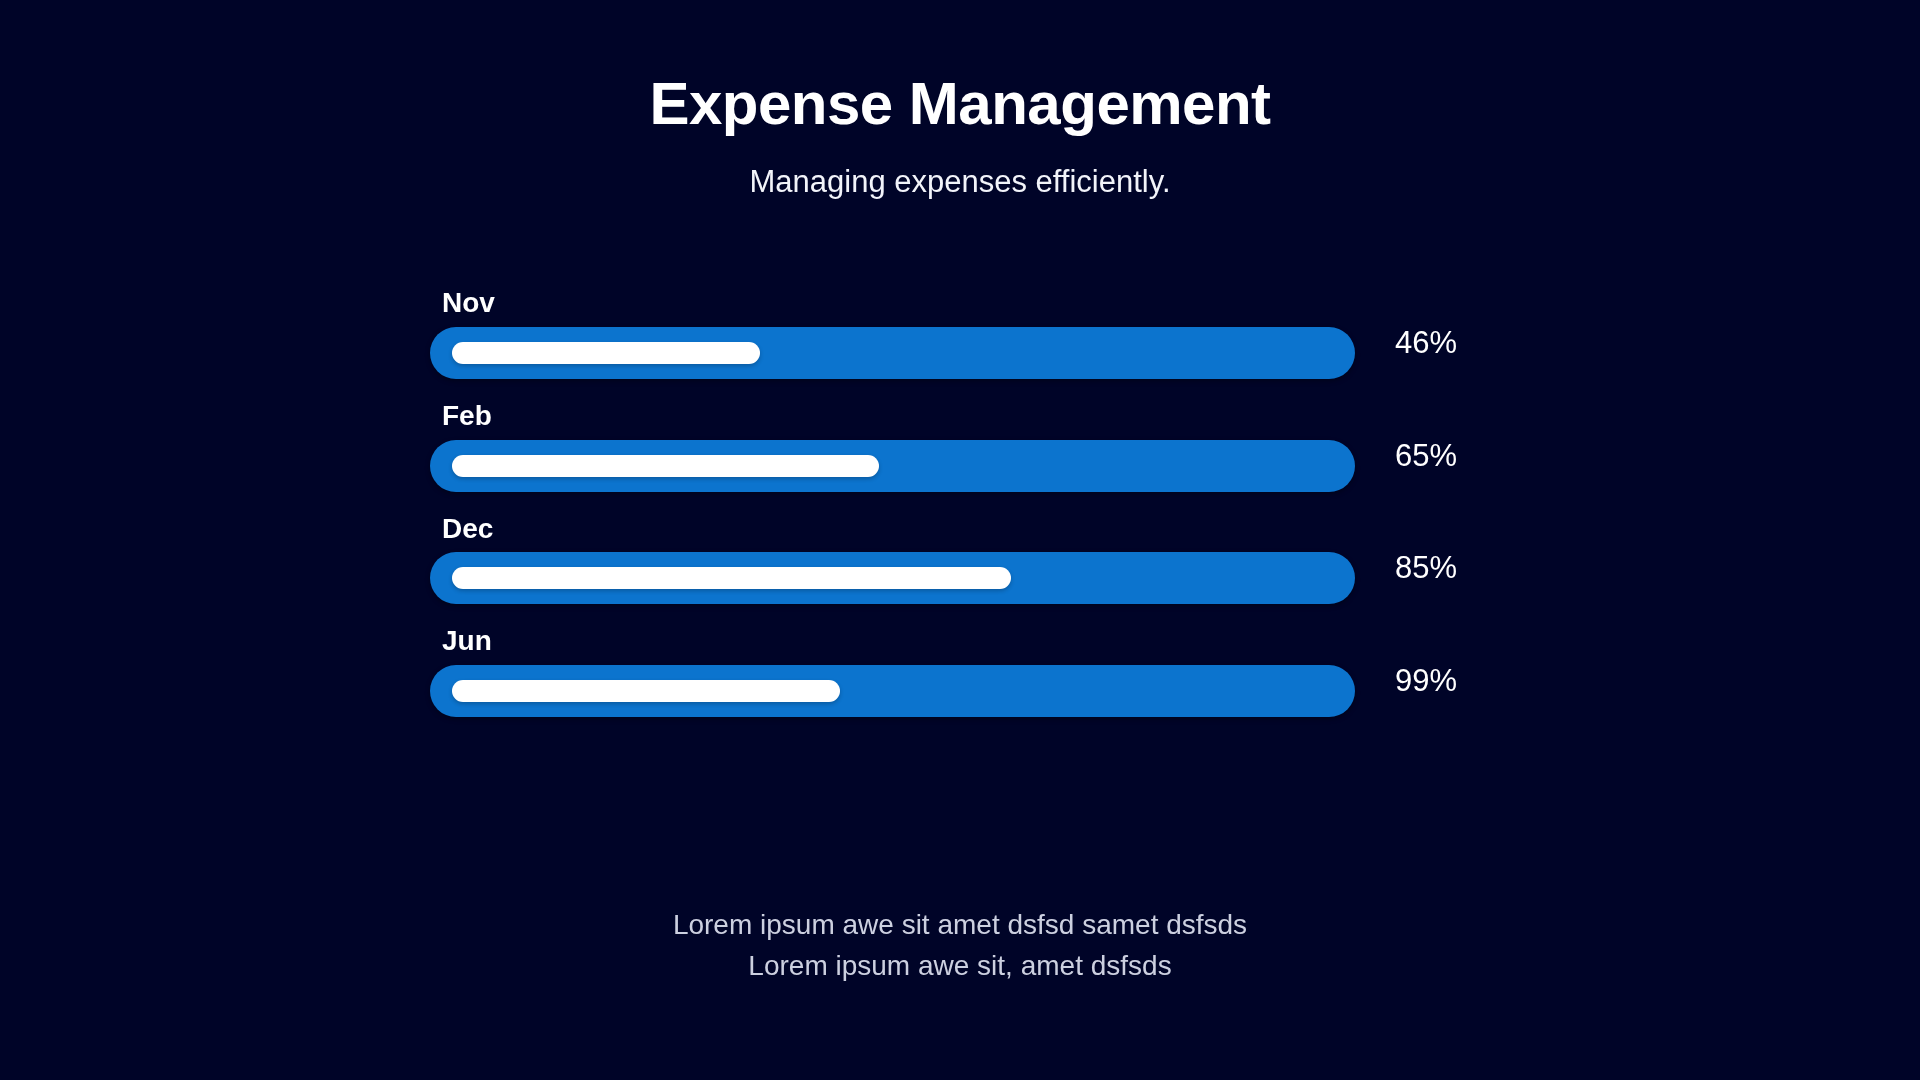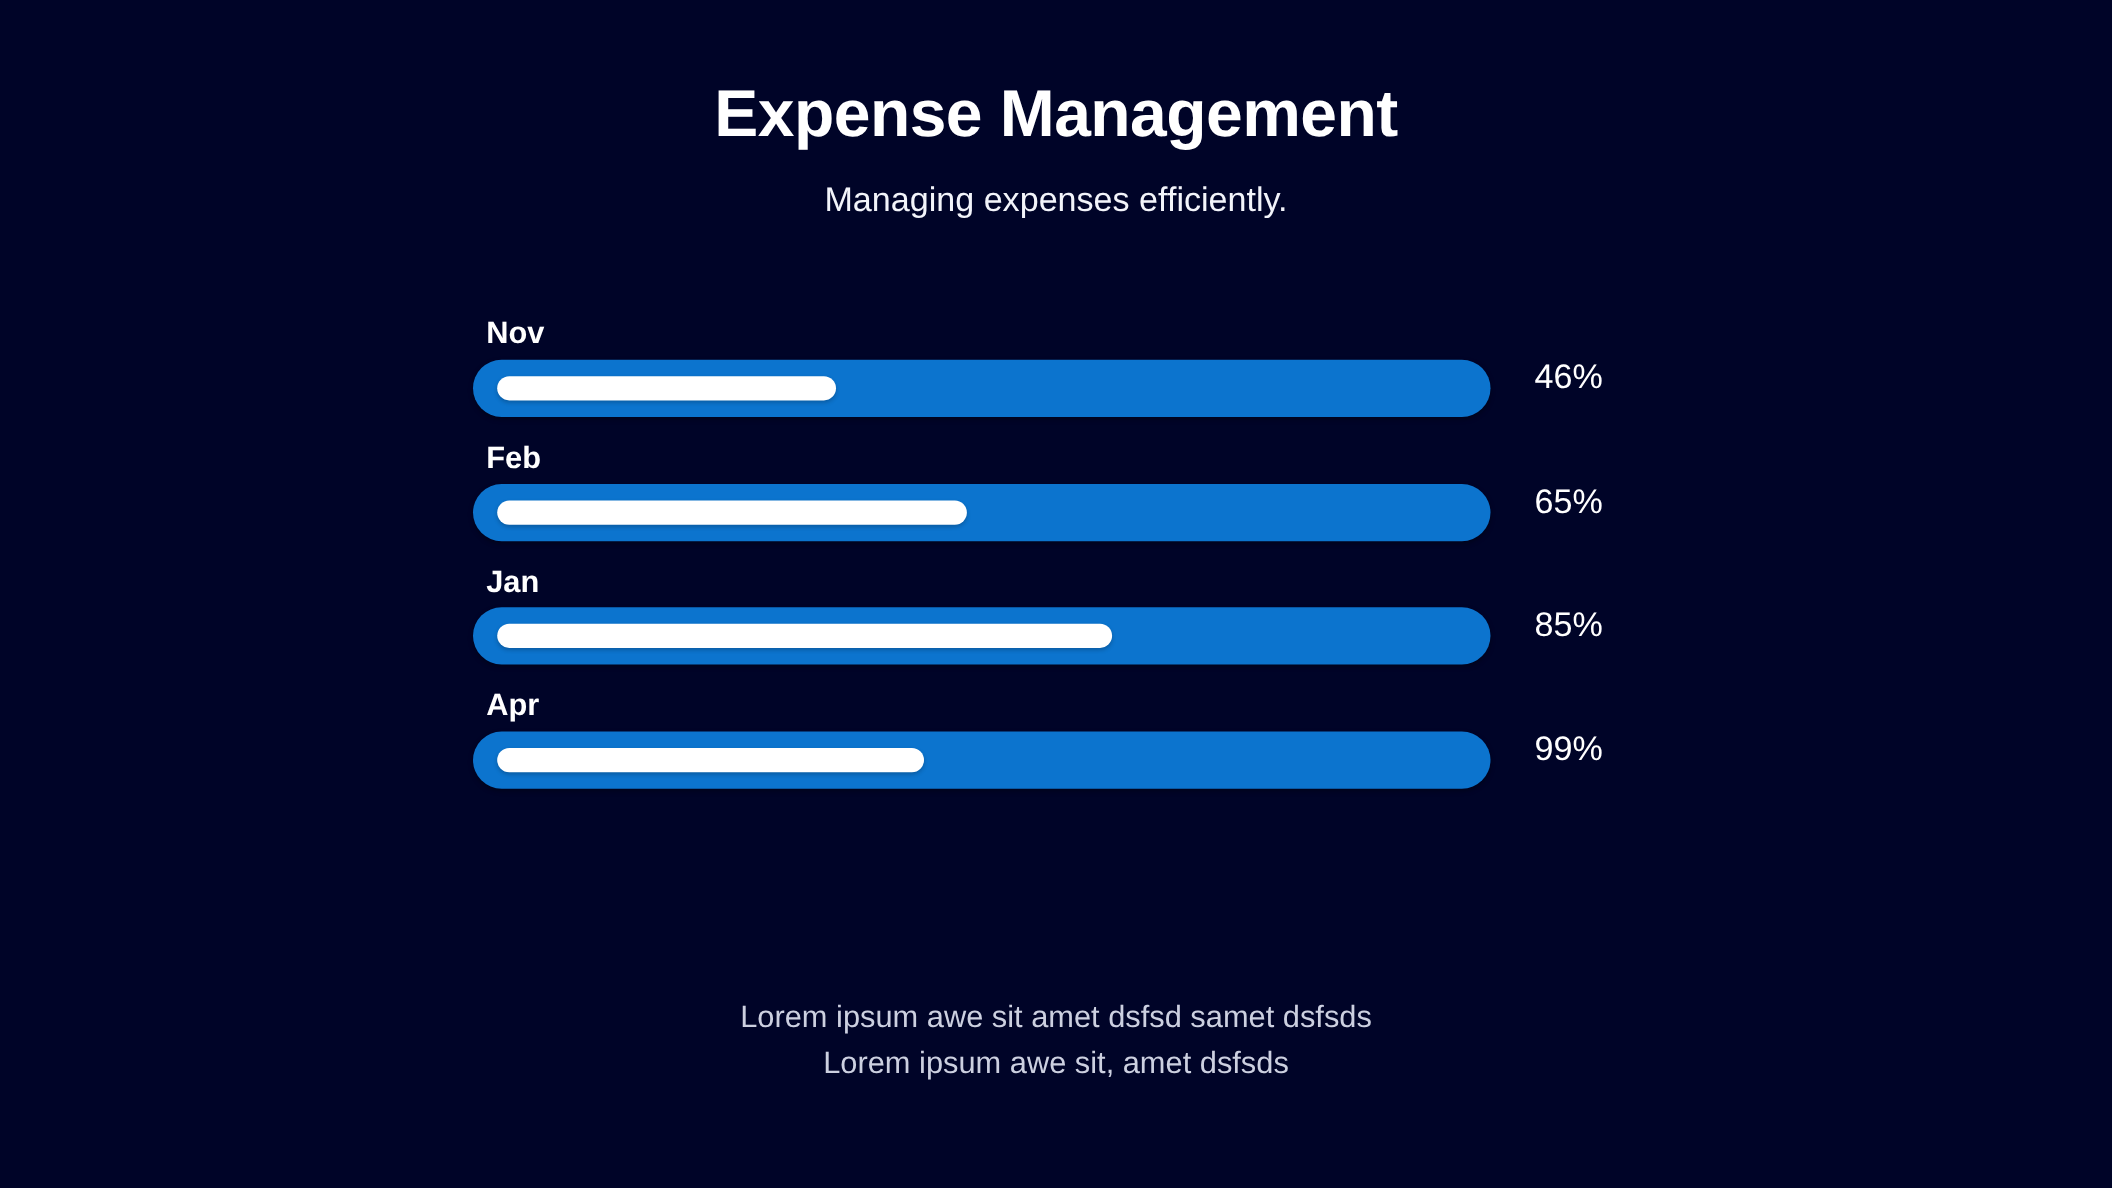--- a/index.html
+++ b/index.html
@@ -147,31 +147,31 @@
       <span class="bar-label">Feb</span>
       <div class="bar-line">
         <div class="track" style="background: rgb(12, 116, 206);">
           <div class="fill" style="width: 427px; background: rgb(255, 255, 255);"></div>
         </div>
         <span class="pct">65%</span>
       </div>
     </div>
 
     <div class="bar-row">
-      <span class="bar-label">Jan</span>
+      <span class="bar-label">Dec</span>
       <div class="bar-line">
         <div class="track" style="background: rgb(12, 116, 206);">
           <div class="fill" style="width: 559px; background: rgb(255, 255, 255);"></div>
         </div>
         <span class="pct">85%</span>
       </div>
     </div>
 
     <div class="bar-row">
-      <span class="bar-label">Apr</span>
+      <span class="bar-label">Jun</span>
       <div class="bar-line">
         <div class="track" style="background: rgb(12, 116, 206);">
           <div class="fill" style="width: 388px; background: rgb(255, 255, 255);"></div>
         </div>
         <span class="pct">99%</span>
       </div>
     </div>
 
   </div>
 

